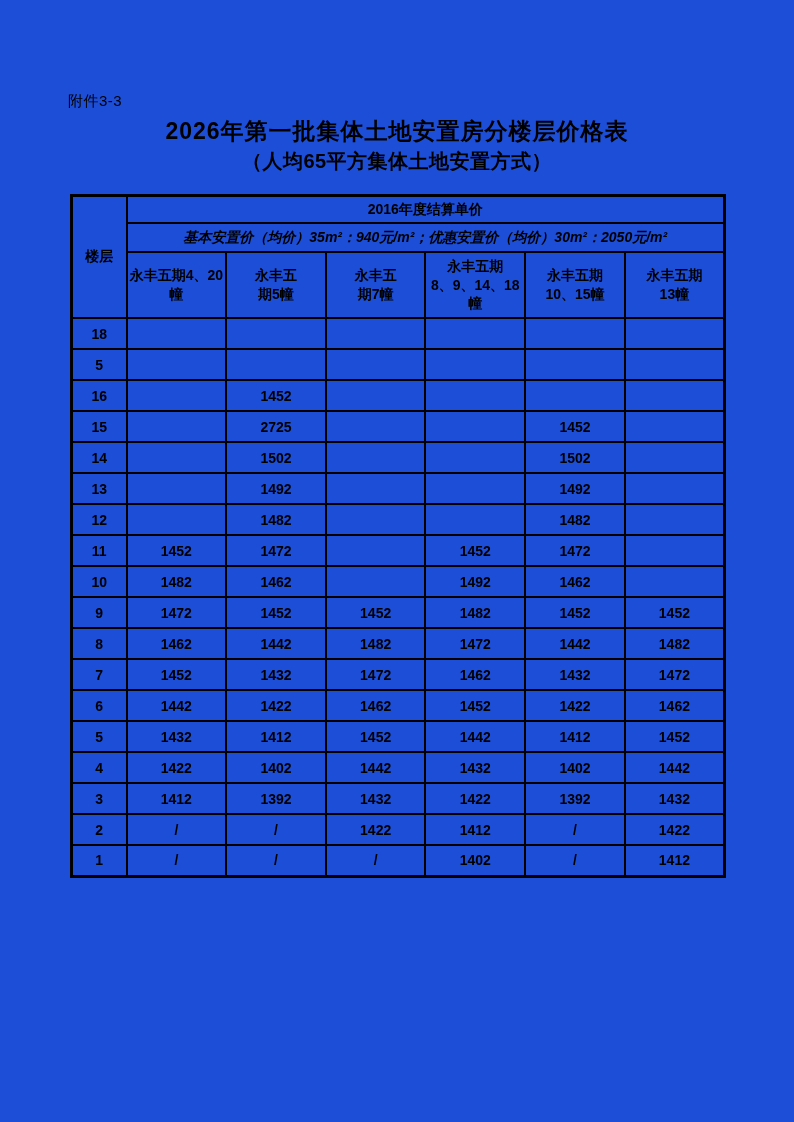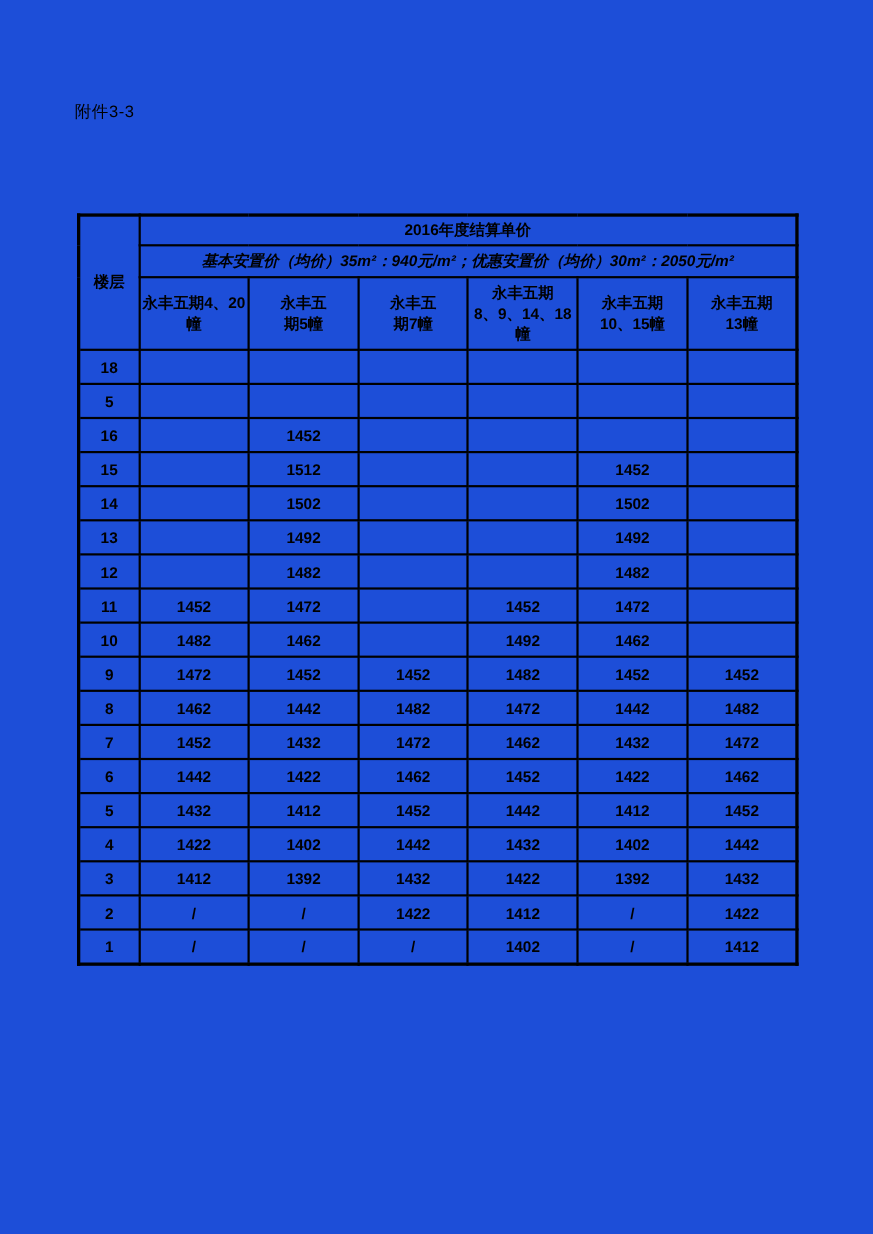--- a/index.html
+++ b/index.html
@@ -94,21 +94,23 @@
   tbody tr { height: 31px; margin-top: 34px; }
   tbody td { font-size: 14px; }
 </style>
 </head>
 <body>
 
 <div class="page">
 
   <div class="attachment">附件3-3</div>
 
-
+  <h1 class="title">2026年第一批集体土地安置房分楼层价格表</h1>
+
+  <h2 class="subtitle">（人均65平方集体土地安置方式）</h2>
 
 
   <table class="price-table">
     <colgroup>
       <col class="floor-col">
       <col>
         <col>
         <col>
         <col>
         <col>
@@ -162,21 +164,21 @@
           <td></td>
           <td>1452</td>
           <td></td>
           <td></td>
           <td></td>
           <td></td>
         </tr>
         <tr>
           <td>15</td>
           <td></td>
-          <td>1512</td>
+          <td>2725</td>
           <td></td>
           <td></td>
           <td>1452</td>
           <td></td>
         </tr>
         <tr>
           <td>14</td>
           <td></td>
           <td>1502</td>
           <td></td>

